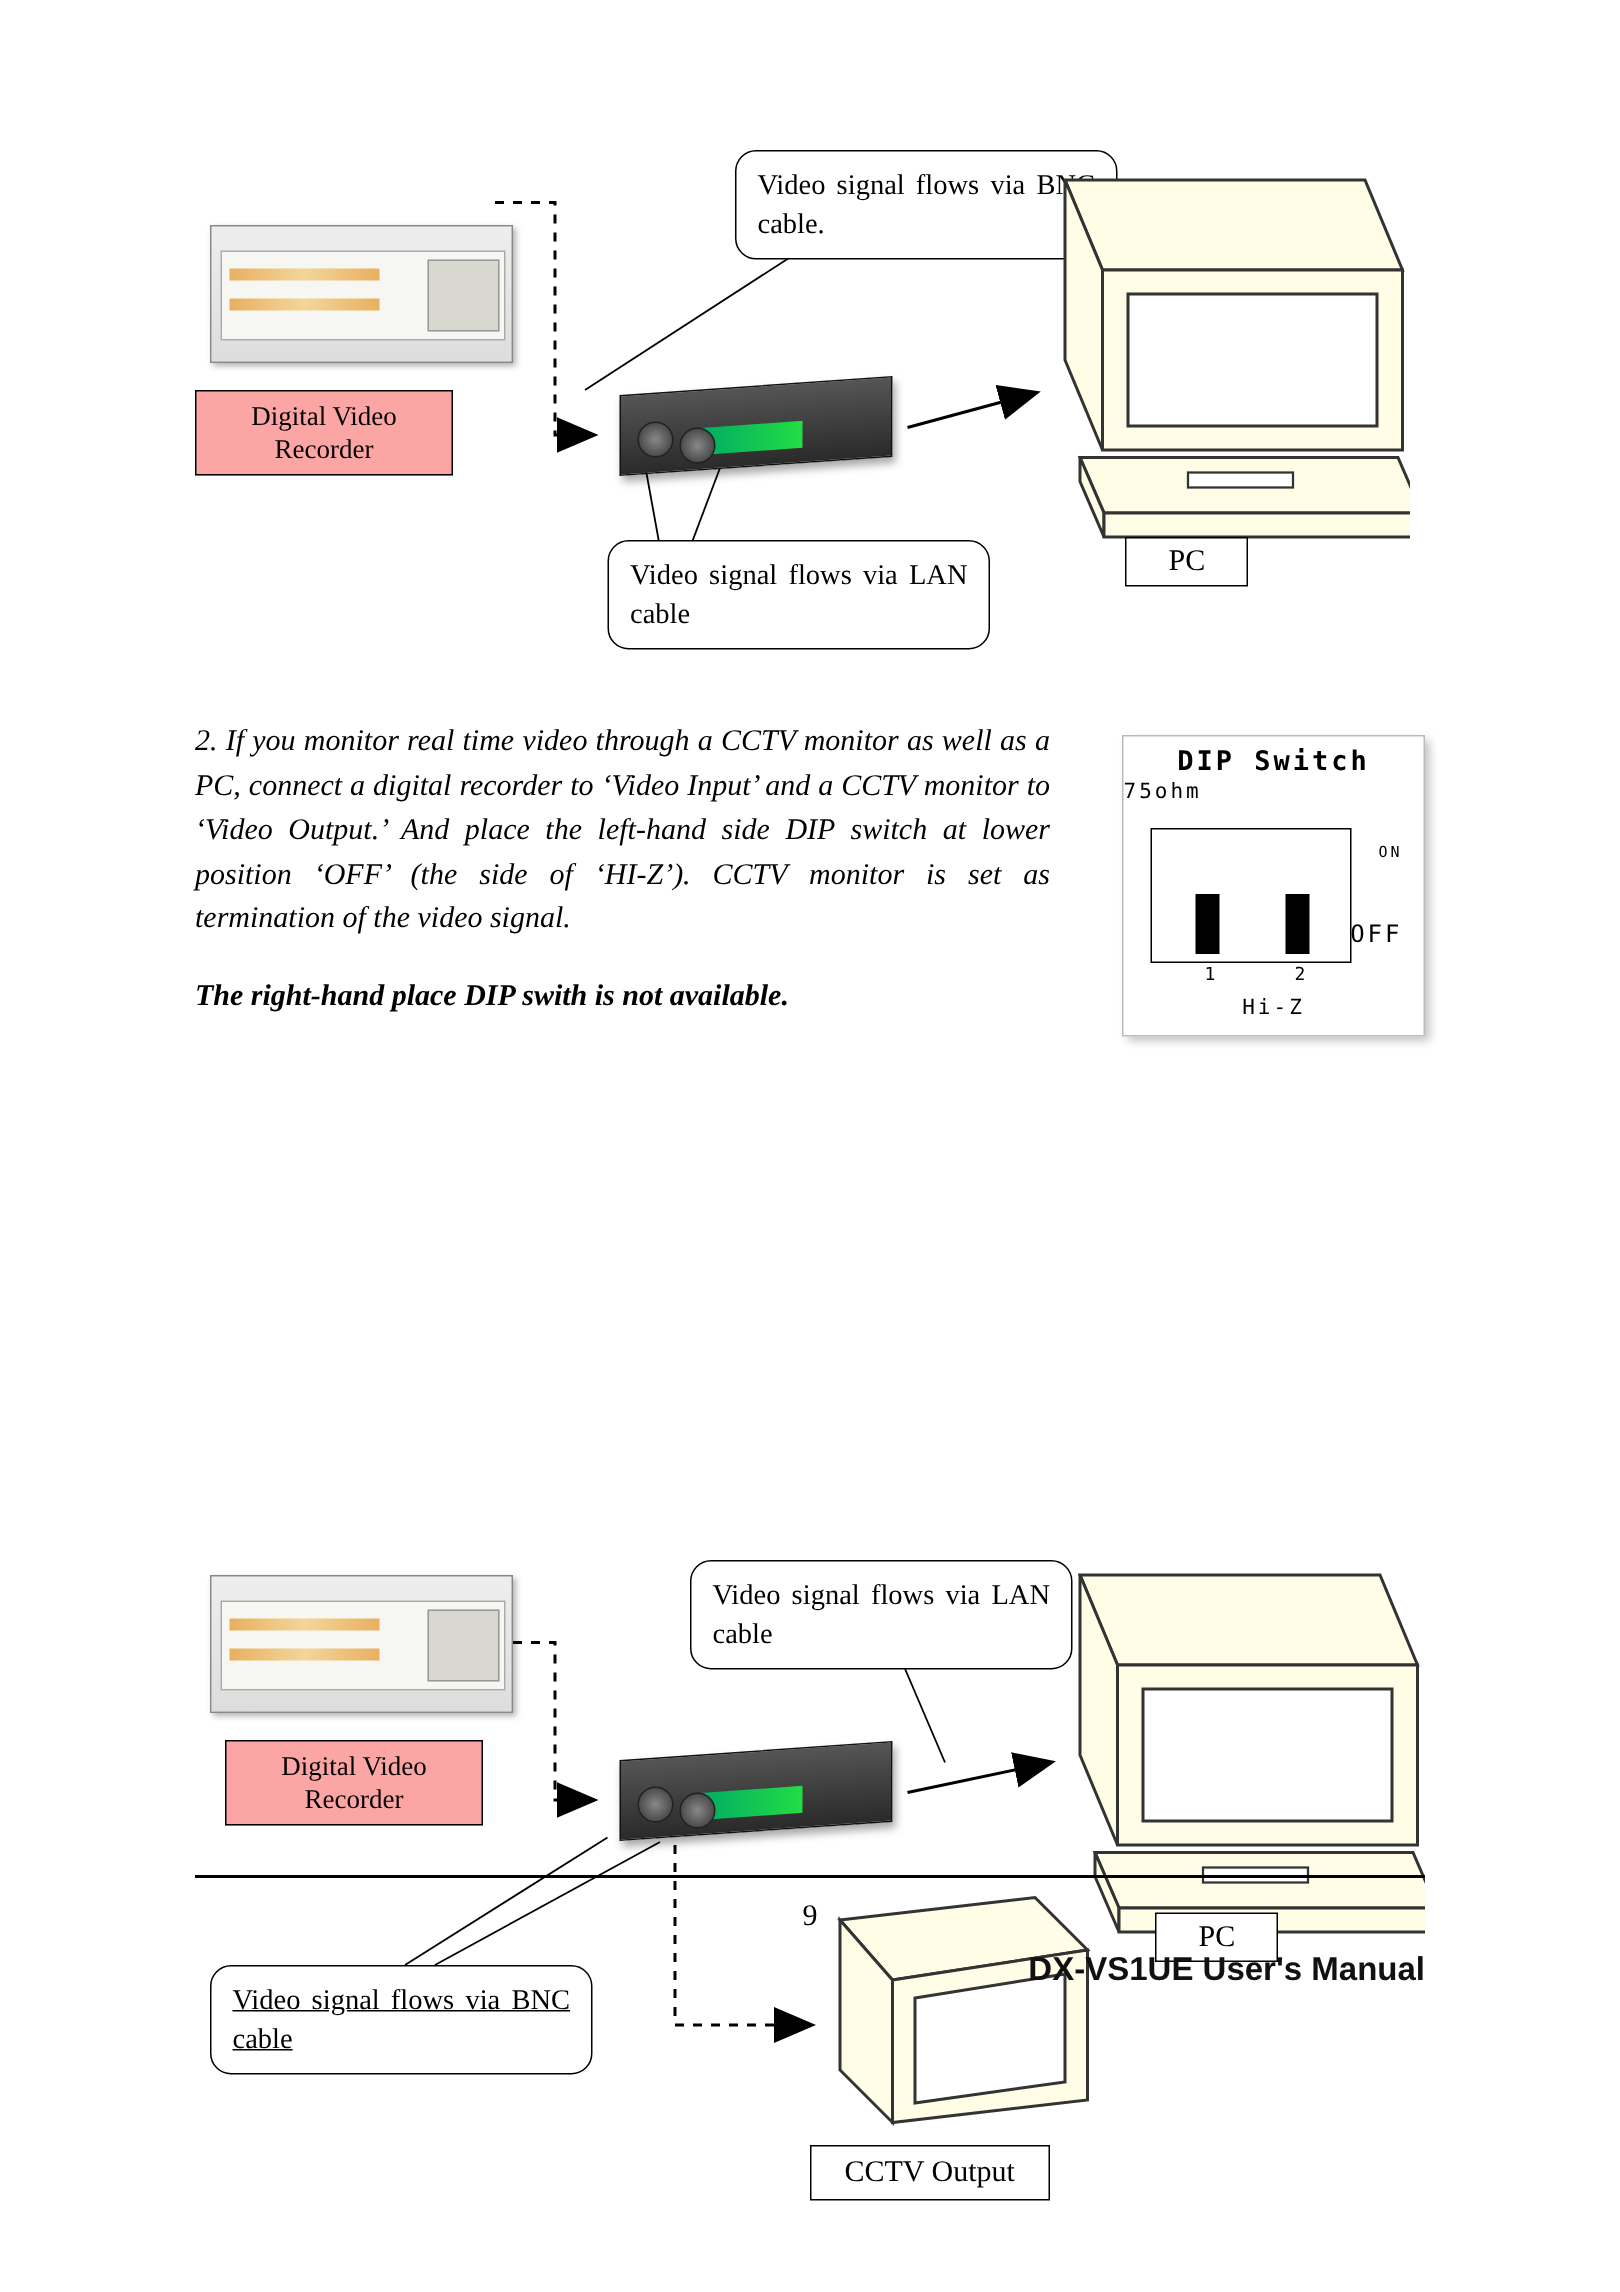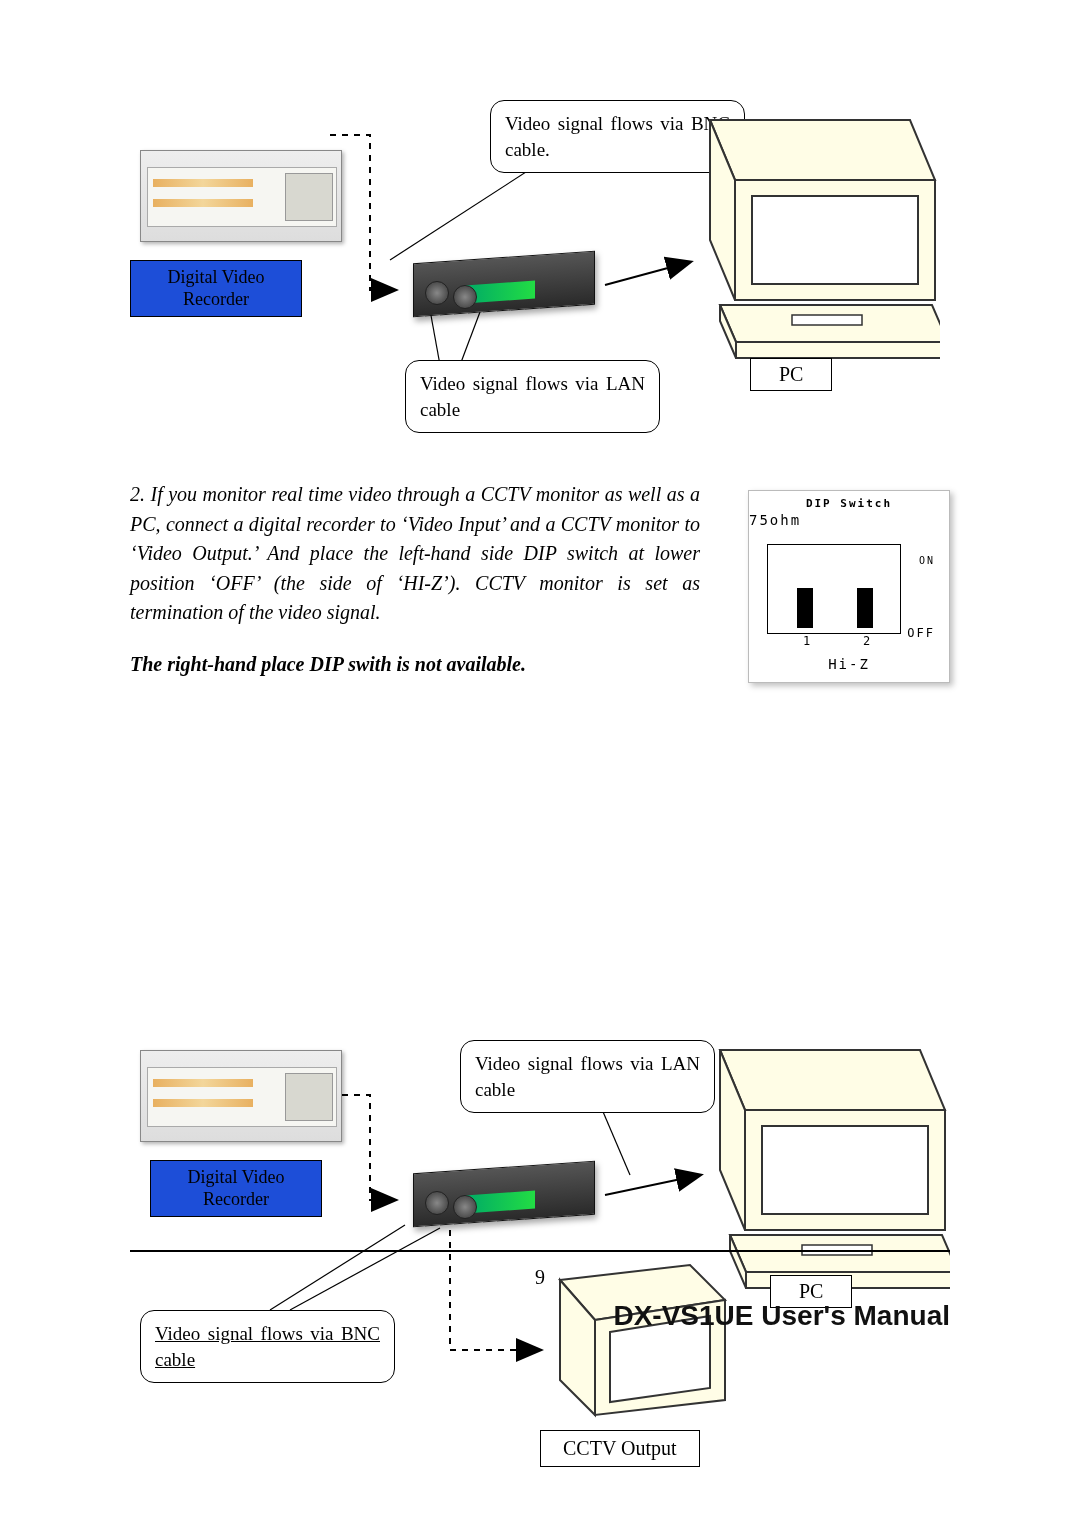--- a/index.html
+++ b/index.html
@@ -42,21 +42,21 @@
     position:absolute; left:6px; top:16px; width:188px; height:58px;
     background:#f6f6f2; border:1px solid #aaa;
   }
   .dvr .slot1 { position:absolute; left:12px; top:28px; width:100px; height:8px;
     background:linear-gradient(90deg,#e8b060,#f3d69a,#e8b060); }
   .dvr .slot2 { position:absolute; left:12px; top:48px; width:100px; height:8px;
     background:linear-gradient(90deg,#e8b060,#f3d69a,#e8b060); }
   .dvr .panel { position:absolute; right:8px; top:22px; width:46px; height:46px;
     background:#d8d8d0; border:1px solid #999; }
   .dvr-label {
-    position:absolute; border:1px solid #000; background:#1d4ed8;
+    position:absolute; border:1px solid #000; background:#fca5a5;
     font-size:18px; text-align:center; padding:6px 10px;
     line-height:1.2;
   }
   .vs-box {
     position:absolute; width:220px; height:76px;
   }
   .vs-box .body {
     position:absolute; left:18px; top:12px; width:180px; height:52px;
     background:linear-gradient(#555,#2a2a2a);
     border:1px solid #111;
@@ -98,52 +98,52 @@
   .para-block {
     position:absolute; left:0; width:570px; font-size:20px;
     line-height:1.48; text-align:justify;font-style:italic;
   }
   .para-bold { font-weight:bold; margin-top:22px; font-size:20px; }
   .dip {
     position:absolute; right:0; width:200px;
     border:1px solid #bbb; box-shadow:3px 3px 6px rgba(0,0,0,.25);
     background:#fff;
   }
-  .dip .title { font-family: monospace; font-size:11px; font-weight:bold;
+  .dip .title { font-family: monospace; font-size:18px; font-weight:bold;
     letter-spacing:2px; text-align:center; padding:6px 0 2px;}
   .dip .lab75 { font-family: monospace; font-size:14px; letter-spacing:2px;
     text-align:left; padding:0 0 6px;}
   .dip .switch-area {
     position:relative; height:110px; margin:0 12px 10px;
   }
   .dip .box {
     position:absolute; left:6px; top:10px; right:36px; bottom:10px;
     border:1px solid #000;
   }
   .dip .sw {
     position:absolute; width:16px; height:40px; background:#000;
   }
   .dip .on {position:absolute; right:2px; top:21px; font-family:monospace; font-size:10px; letter-spacing:2px;}
-  .dip .off{position:absolute; right:2px; bottom:4px;font-family:monospace; font-size:12px; letter-spacing:2px;}
+  .dip .off{position:absolute; right:2px; bottom:20px;font-family:monospace; font-size:16px; letter-spacing:2px;}
   .dip .n1{position:absolute; left:42px; bottom:-4px; font-family:monospace; font-size:12px;}
   .dip .n2{position:absolute; left:102px;bottom:-4px; font-family:monospace; font-size:12px;}
   .dip .hiz{font-family:monospace; font-size:14px; letter-spacing:2px;
     text-align:center; padding:2px 0 10px;}
   
   .rule {
     position:absolute; left:130px; width:820px; height:0;
     border-top:2px solid #000;
   }
   .pagenum {
     position:absolute; width:1080px; text-align:center;
     font-size:20px;
   }
   .manual {
     position:absolute; right:130px; font-family:Arial,Helvetica,sans-serif;
-    font-size:28px; font-weight:bold; color:#111;
+    font-size:22px; font-weight:bold; color:#111;
   }
   
   .diag2 { height: 440px; }
 </style>
 </head>
 <body>
 
 <div class="page">
   <div class="content">
 

